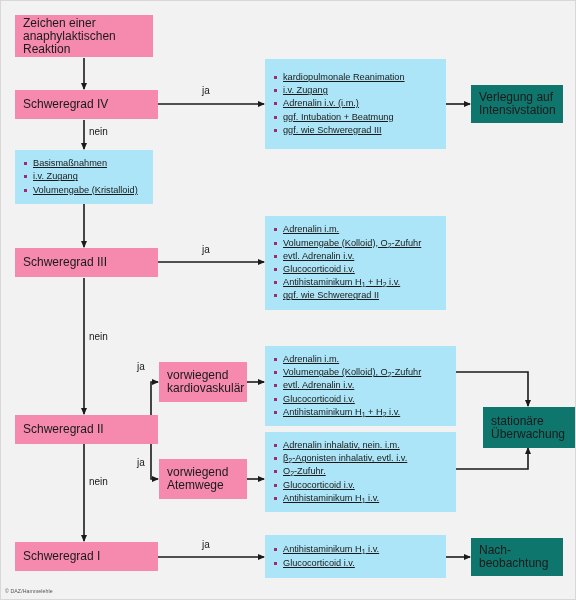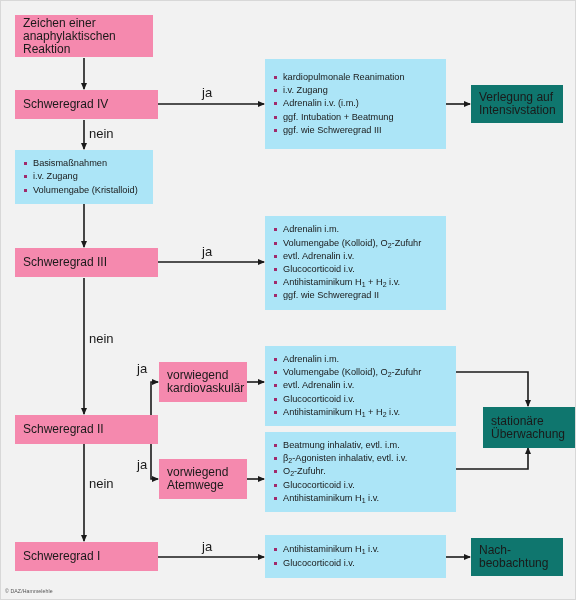--- a/index.html
+++ b/index.html
@@ -43,32 +43,33 @@
     margin:0;
     padding:0 6px 0 9px;
   }
   ul.items li{
     position:relative;
     color:#1a1a1a;
     font-size:9.2px;
     line-height:13.2px;
     padding-left:9px;
     white-space:nowrap;
+    text-decoration:underline;
   }
   ul.items li::before{
     content:"";
     position:absolute;
     left:0;top:5px;
     width:3px;height:3px;
     background:#a02a6b;
   }
   sub{font-size:7px;vertical-align:baseline;position:relative;top:2px;}
   .edge-label{
     position:absolute;
-    font-size:13px;
+    font-size:10px;
     color:#1a1a1a;
     white-space:nowrap;
   }
   #credit{
     position:absolute;
     left:4px;bottom:5px;
     font-size:5.2px;
     color:#555555;
     letter-spacing:0.1px;
   }
@@ -185,21 +186,21 @@
         <li>Adrenalin i.m.</li>
         <li>Volumengabe (Kolloid), O<sub>2</sub>-Zufuhr</li>
         <li>evtl. Adrenalin i.v.</li>
         <li>Glucocorticoid i.v.</li>
         <li>Antihistaminikum H<sub>1</sub> + H<sub>2</sub> i.v.</li>
       </ul>
   </div>
 
   <div class="box blue" style="left:264px;top:431px;width:191px;height:80px;">
     <ul class="items">
-        <li>Beatmung inhalativ, evtl. i.m.</li>
+        <li>Adrenalin inhalativ, nein. i.m.</li>
         <li>β<sub>2</sub>-Agonisten inhalativ, evtl. i.v.</li>
         <li>O<sub>2</sub>-Zufuhr.</li>
         <li>Glucocorticoid i.v.</li>
         <li>Antihistaminikum H<sub>1</sub> i.v.</li>
       </ul>
   </div>
 
   <div class="box blue" style="left:264px;top:534px;width:181px;height:43px;">
     <ul class="items">
         <li>Antihistaminikum H<sub>1</sub> i.v.</li>

